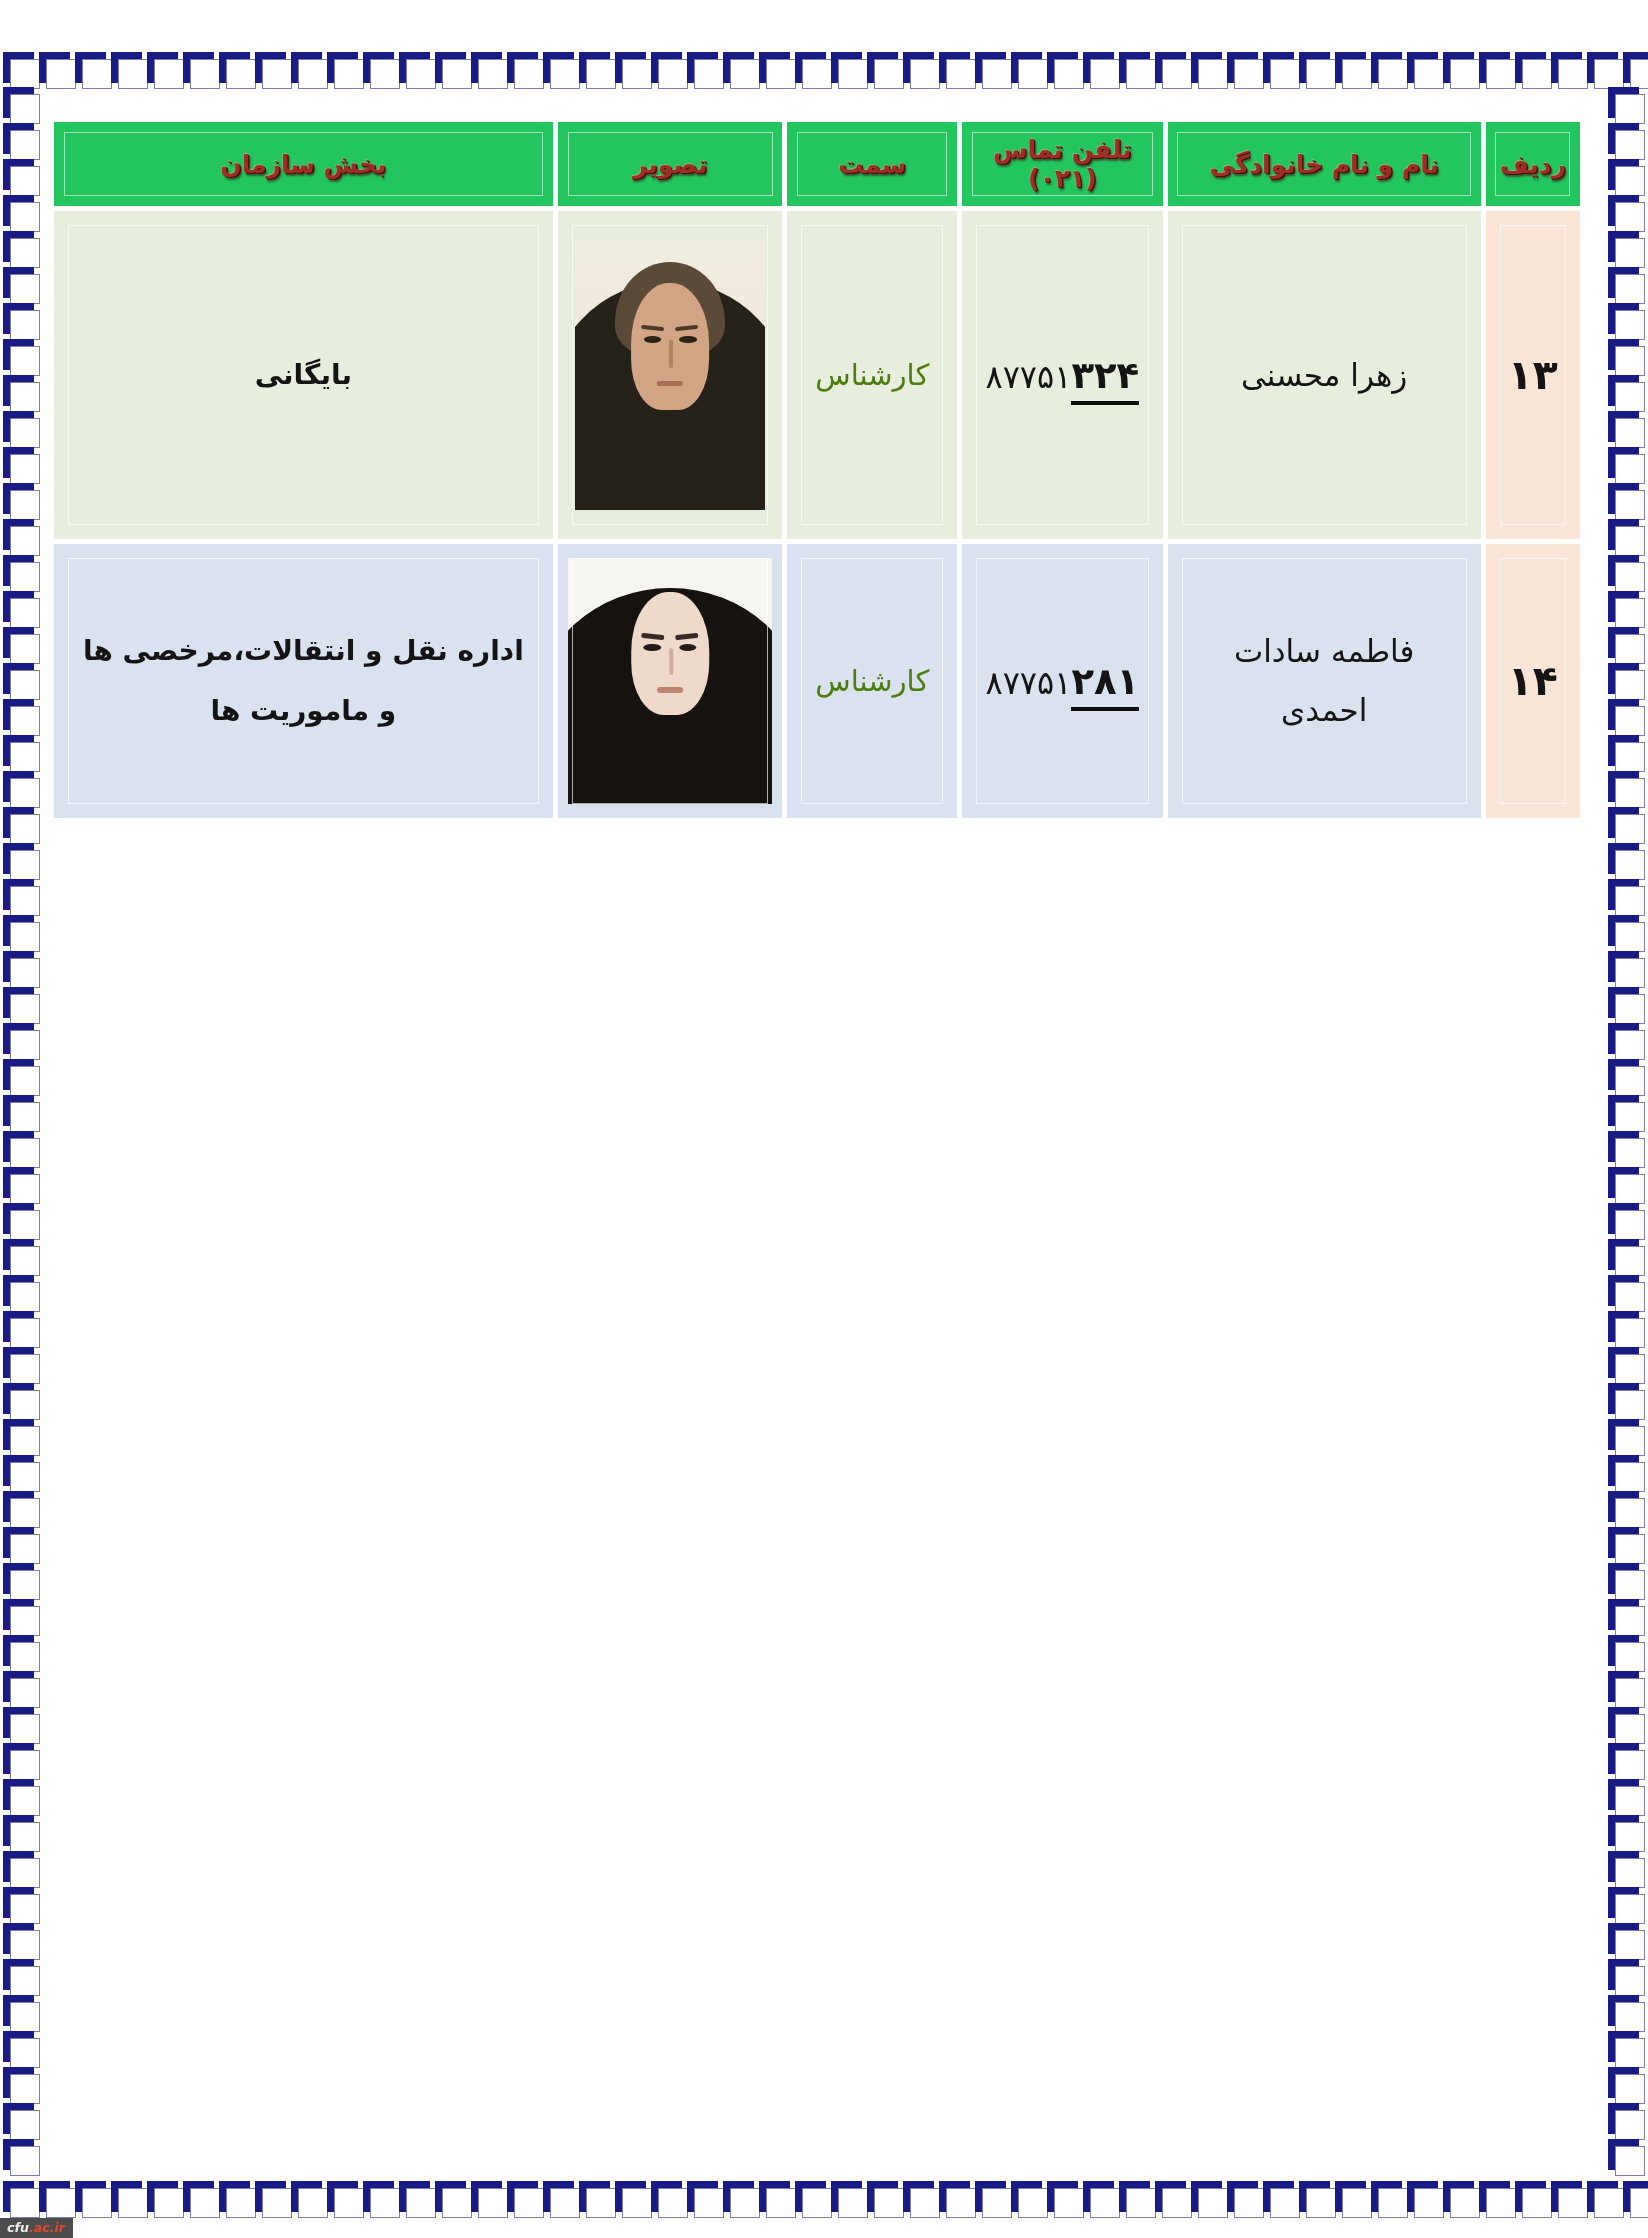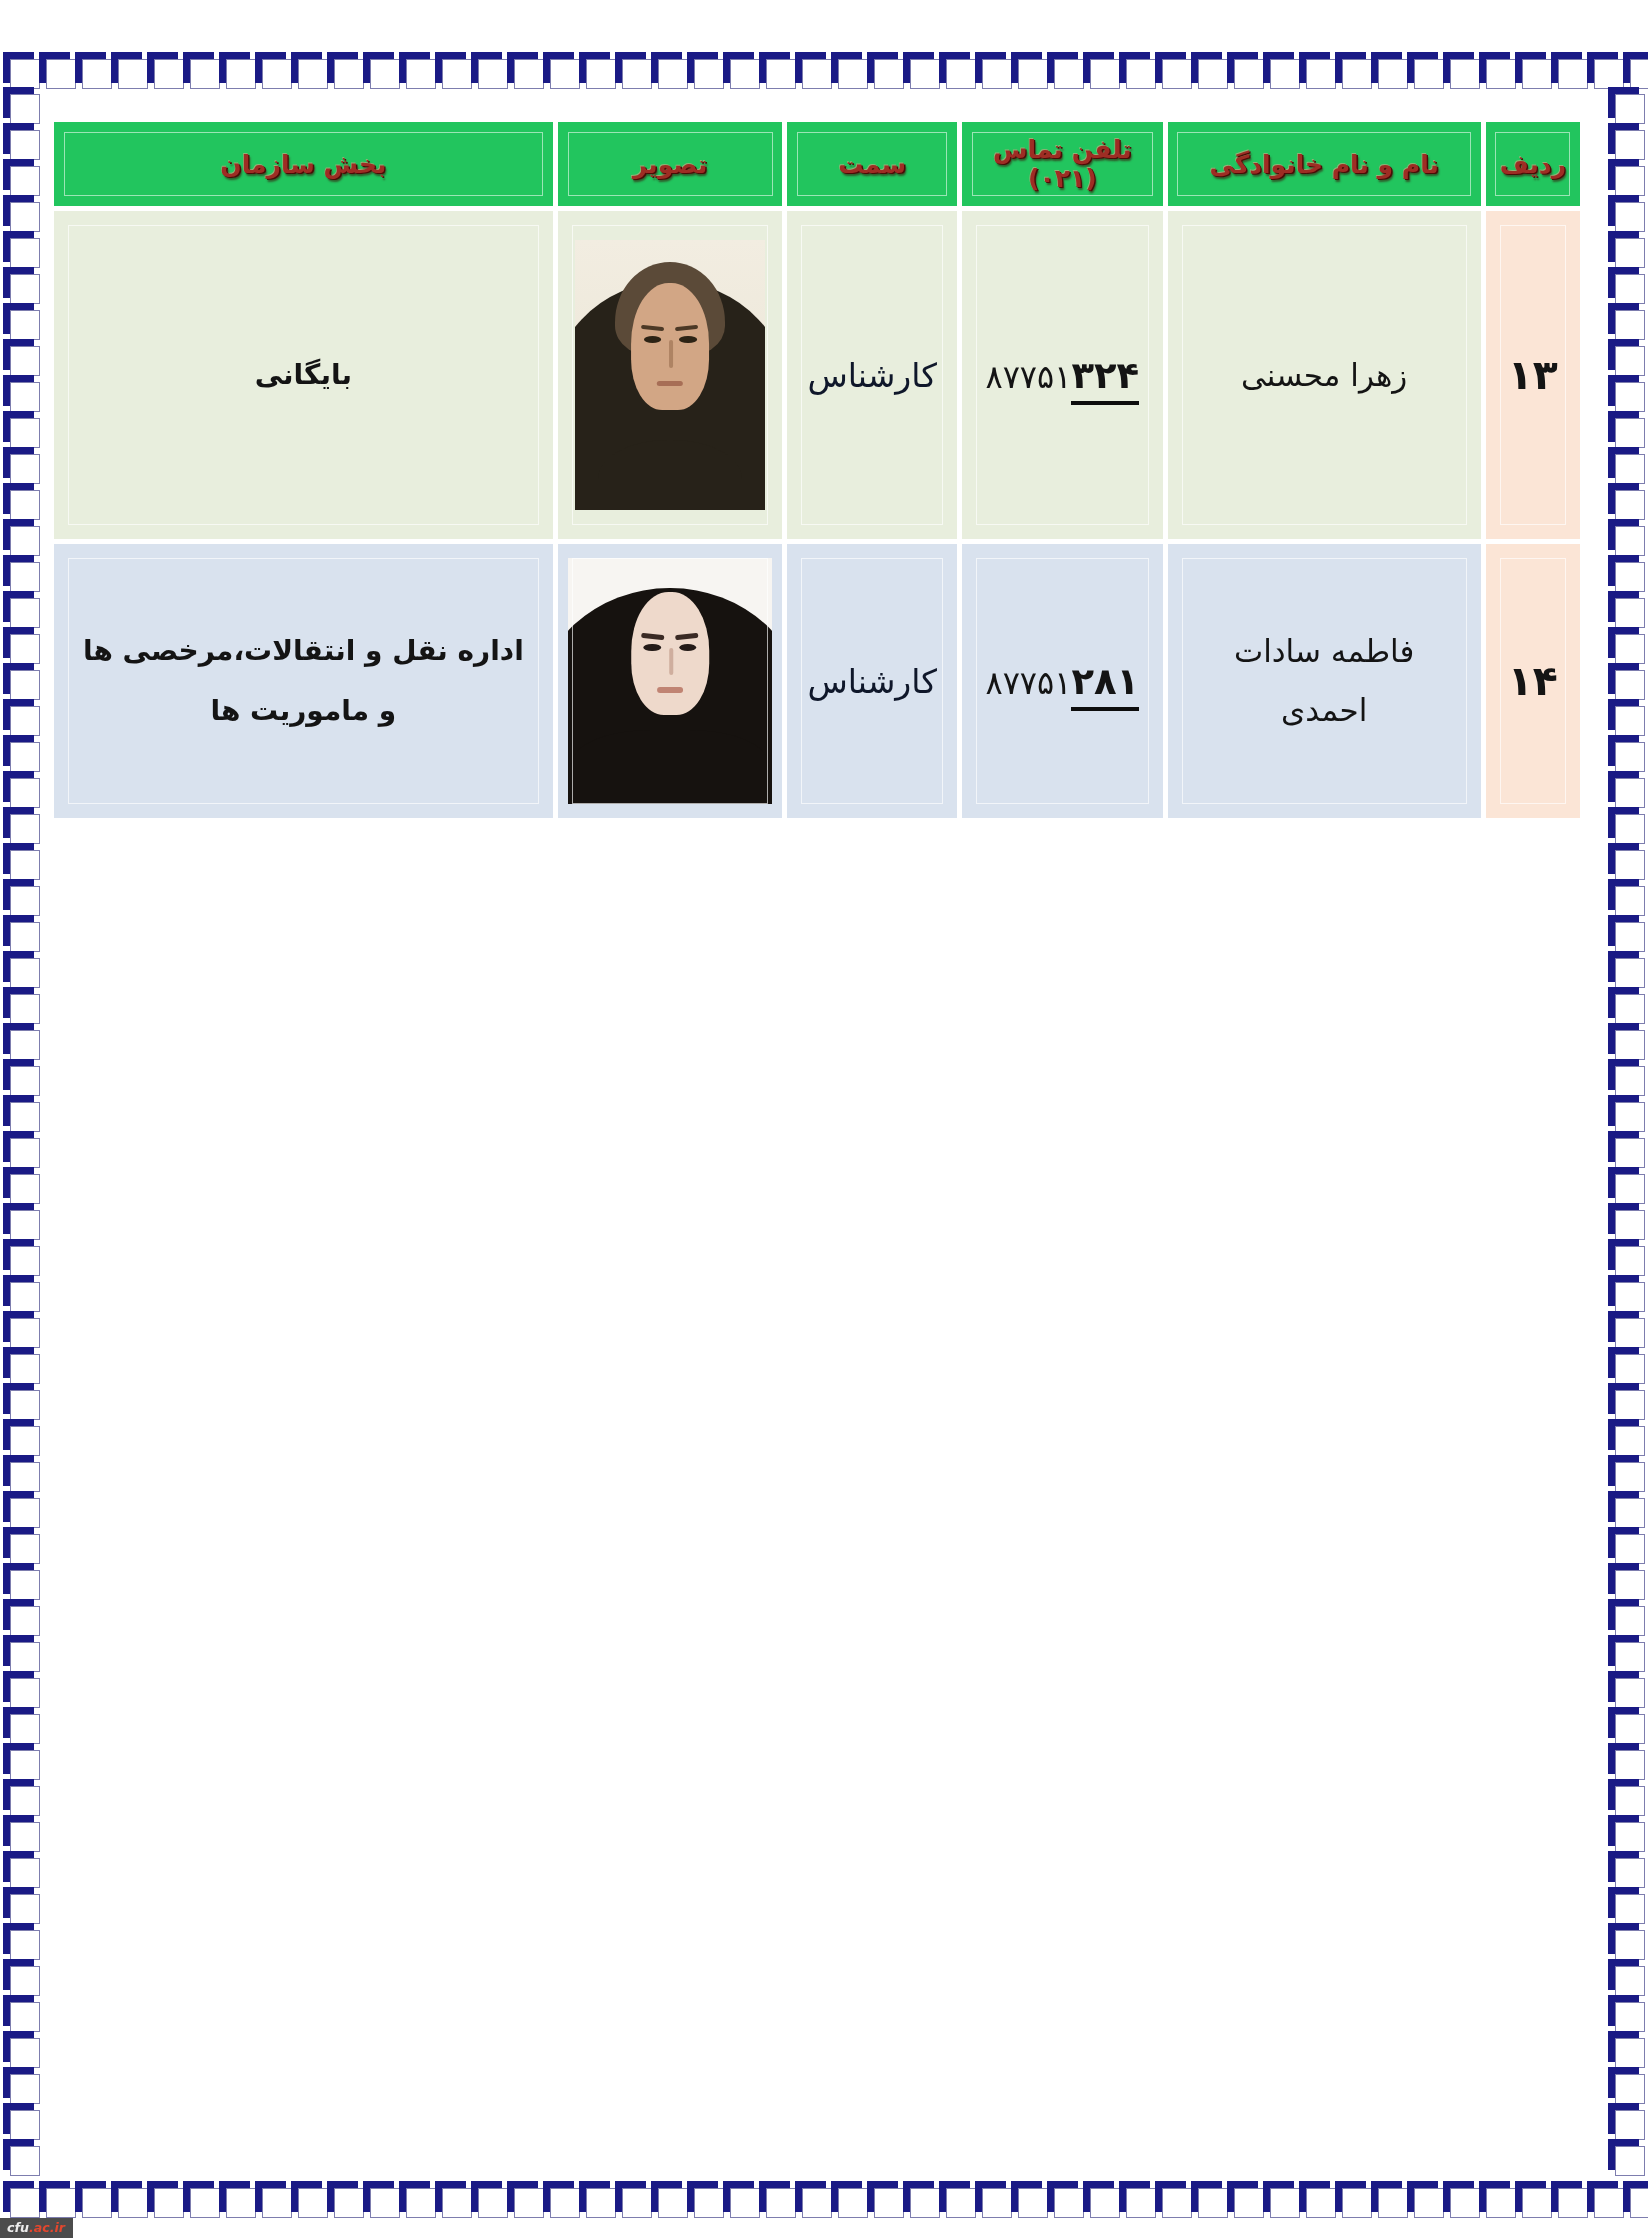--- a/index.html
+++ b/index.html
@@ -29,21 +29,21 @@
   tr.r13 td{height:328px;}
   tr.r14 td{height:274px;}
 
   .hdr{color:#9e2d24;font-weight:bold;font-size:25px;
     text-shadow:1.4px 1.4px 0 #4a0c07, 2.1px 2.8px 2.1px rgba(60,8,4,.55), -0.7px -0.7px 0 rgba(255,160,140,.5);}
   .no-txt{font-size:41px;font-weight:bold;color:#141414;}
   .name{font-size:31px;font-weight:normal;color:#141414;line-height:1.9;display:inline-block;max-width:238px;}
   .phone{direction:ltr;unicode-bidi:isolate;white-space:nowrap;color:#141414;}
   .phone .pre{font-size:32px;}
   .phone .suf{font-size:37px;font-weight:bold;border-bottom:4.2px solid #0d0d0d;padding-bottom:4px;text-align:right;}
-  .pos{font-size:33px;color:#0f172a;}
+  .pos{font-size:29px;color:#4d7c0f;}
   .dept{font-size:28px;font-weight:bold;color:#141414;line-height:2.15;display:inline-block;max-width:461px;}
 
   
   .photo{position:relative;margin:0 auto;overflow:hidden;}
   .photo13{width:190px;height:270px;background:linear-gradient(180deg,#f2ede1,#e9e3d3);}
   .photo14{width:204px;height:246px;background:#f7f5f2;}
   .chador{position:absolute;left:-16%;right:-16%;top:15%;bottom:-2%;border-radius:50% 50% 0 0 / 56% 56% 0 0;}
   .photo13 .chador{background:#272219;}
   .photo14 .chador{top:12%;background:#16120f;}
   .scarf-band{position:absolute;left:21%;top:8%;width:58%;height:36%;background:#5b4a38;

